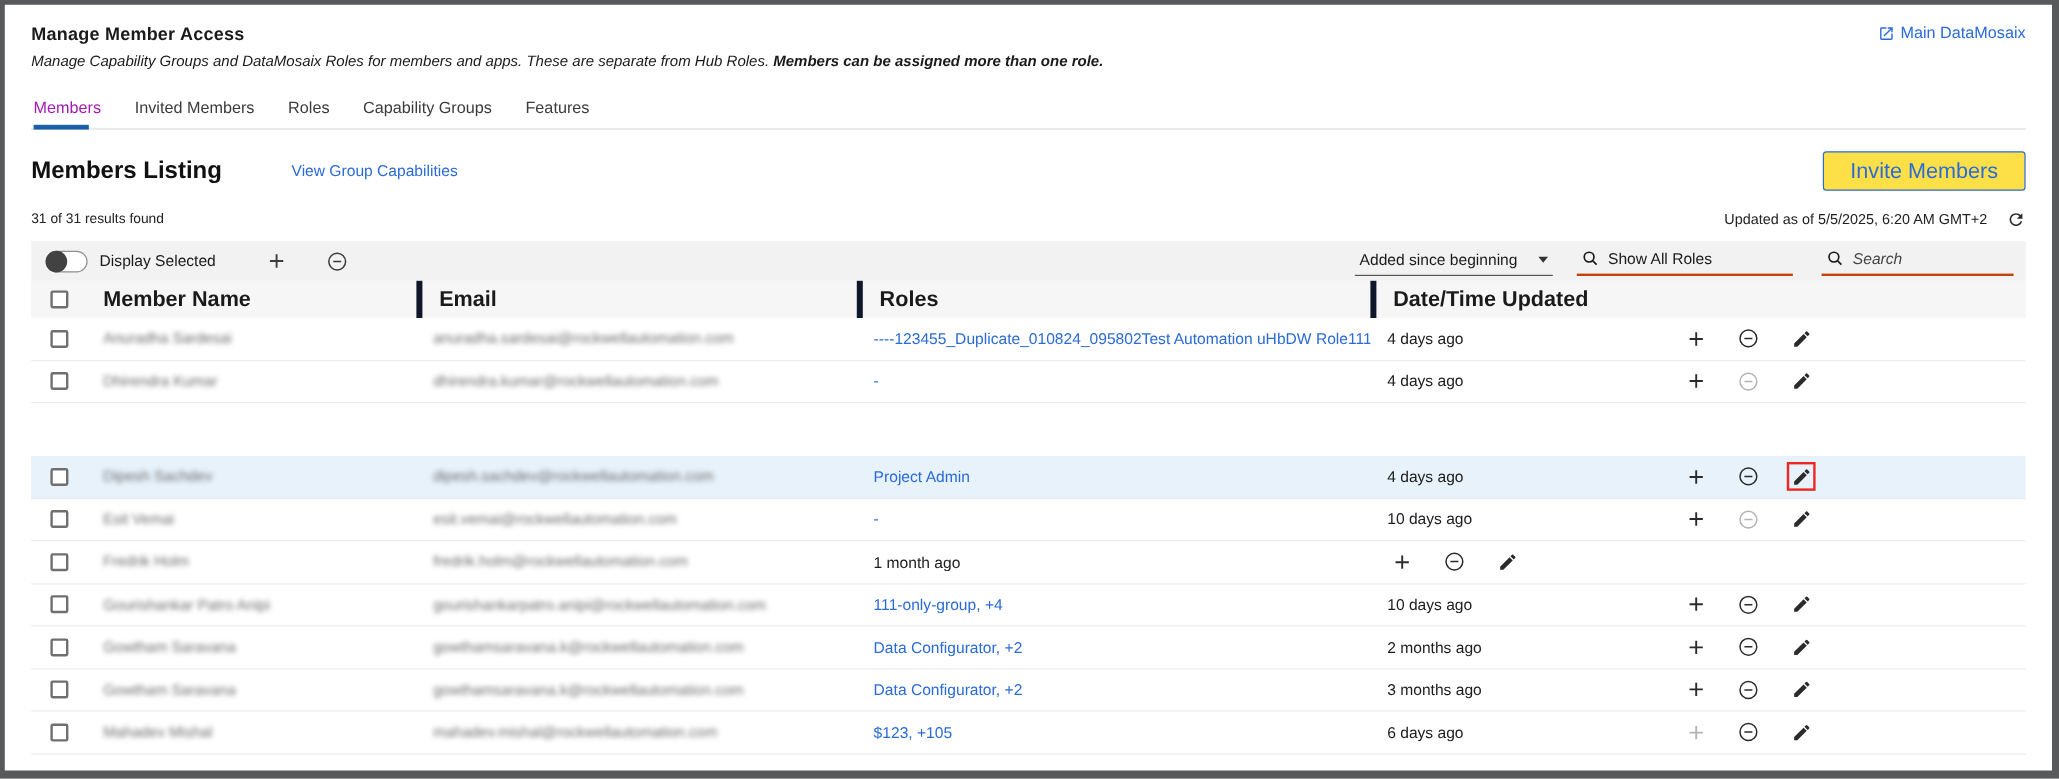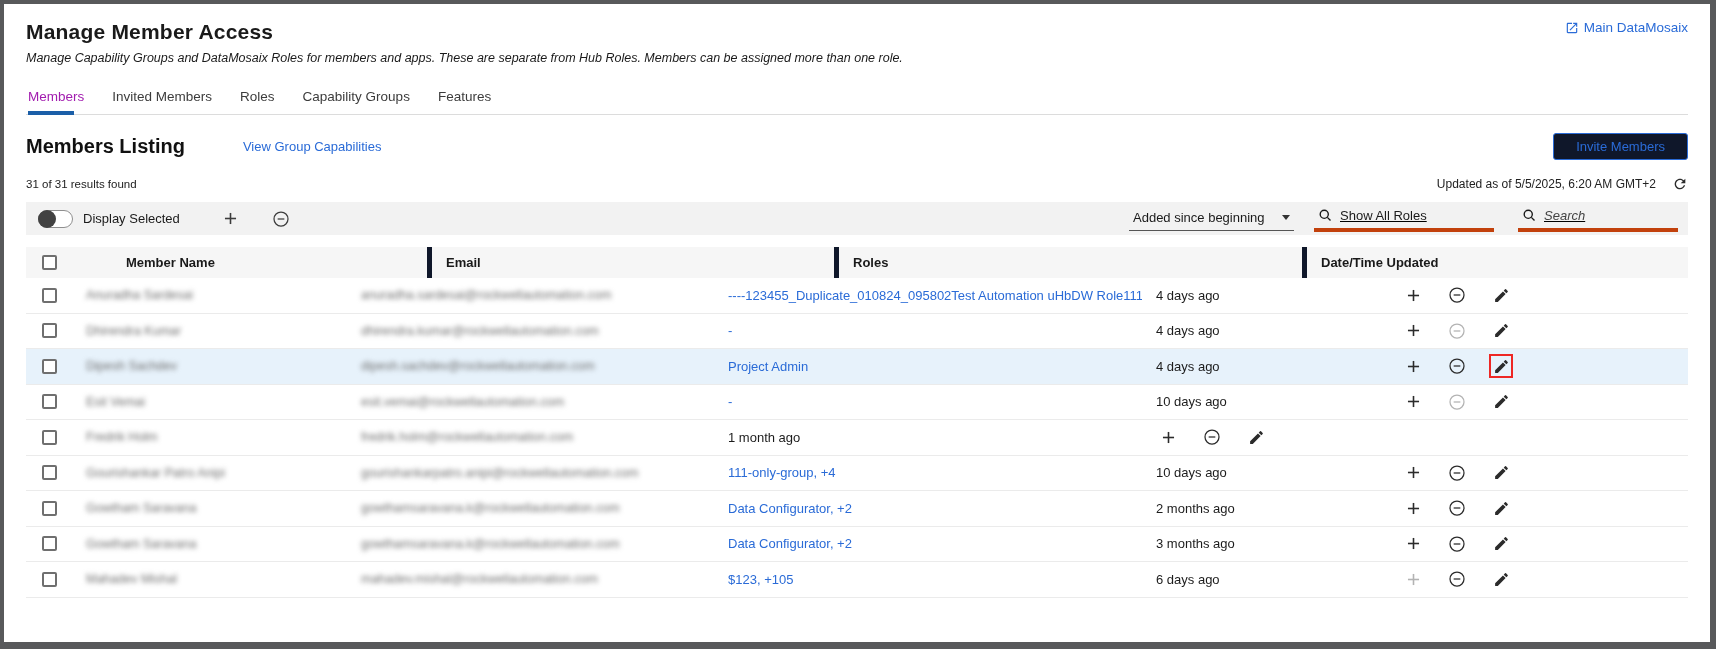--- a/index.html
+++ b/index.html
@@ -7,39 +7,39 @@
   body { font-family:"Liberation Sans", sans-serif; }
   .frame {
     width:1716px; height:649px; background:#fff;
     border:4px solid #58595b; border-bottom-width:7px; border-right-width:6px;
     overflow:hidden; position:relative;
   }
   .content { padding:0 22px; }
 
   
   .top-bar { display:flex; justify-content:space-between; align-items:flex-start; margin-top:16px; }
-  .page-title { font-size:21px; font-weight:bold; color:#1a1a1a; letter-spacing:.2px; }
+  .page-title { font-size:15px; font-weight:bold; color:#1a1a1a; letter-spacing:.2px; }
   .main-link { display:flex; align-items:center; gap:5px; color:#2a6bd7; font-size:13.5px; text-decoration:none; cursor:pointer; }
   .subtitle { margin-top:7px; font-size:12.5px; font-style:italic; color:#1a1a1a; }
-  .subtitle .bold { font-weight:normal;margin-top:18px; }
+  .subtitle .bold { font-weight:bold;margin-top:18px; }
 
   
   .tabs { display:flex; margin-top:18px; border-bottom:1px solid #dcdcdc; padding-left:2px; }
   .tab { font-size:13.5px; color:#3c3c3c; padding:6px 14px 10px 14px; cursor:pointer; position:relative; }
   .tab:first-child { padding-left:0; }
   .tab.active { color:#a21caf; }
   .tab.active::after { content:""; position:absolute; left:0; right:14px; bottom:-1px; height:4px; background:#1b5fa8; }
   .tab:first-child.active::after { right:24px; left:0; }
 
   
   .listing-bar { display:flex; justify-content:space-between; align-items:center; margin-top:18px; }
   .listing-left { display:flex; align-items:center; gap:58px; }
   .listing-title { font-size:20px; font-weight:bold; color:#111; }
   .text-link { color:#2a6bd7; font-size:13px; text-decoration:none; cursor:pointer; }
-  .invite-btn { border:1px solid #2a6bd7; color:#2a6bd7; background:#0f172a; font-size:13px;
+  .invite-btn { border:1px solid #2a6bd7; color:#2a6bd7; background:#fde047; font-size:18px;
     padding:5px 22px; border-radius:3px; cursor:pointer; font-family:inherit; }
 
   .meta-bar { display:flex; justify-content:space-between; align-items:center; margin-top:16px; }
   .results-text { font-size:11.5px; color:#222; }
   .updated-wrap { display:flex; align-items:center; gap:16px; }
   .updated-text { font-size:12px; color:#222; }
   .refresh-icon { cursor:pointer; display:flex; }
 
   
   .toolbar { margin-top:10px; height:33px; background:#f2f2f2; display:flex; 
@@ -50,38 +50,38 @@
   .toggle .knob { position:absolute; left:-1px; top:-1px; width:18px; height:18px; border-radius:50%; background:#424242; }
   .toggle-label { font-size:13px; color:#1a1a1a; margin-left:10px; }
   .tb-icon { display:flex; align-items:center; justify-content:center; width:22px; height:22px; cursor:pointer; color:#3c3c3c; }
   .tb-plus { margin-left:40px; }
   .tb-minus { margin-left:28px; }
   .toolbar-right { display:flex; align-items:center; gap:6px; }
   .select-field { display:flex; align-items:center; justify-content:space-between; width:165px;
     border-bottom:1px solid #555; padding:3px 4px 5px 4px; cursor:pointer; }
   .select-field .sel-text { font-size:13px; color:#1a1a1a; }
   .caret { width:0; height:0; border-left:4.5px solid transparent; border-right:4.5px solid transparent; border-top:5.5px solid #333; }
-  .search-field { display:flex; align-items:center; gap:7px; border-bottom:4px solid #c2410c; padding:3px 4px 5px 4px;text-decoration:underline; }
+  .search-field { display:flex; align-items:center; gap:7px; border-bottom:2px solid #c2410c; padding:3px 4px 5px 4px; }
   .roles-field { width:180px; margin-left:14px; }
   .plain-search { width:160px; margin-left:18px; }
   .search-field input { border:none; outline:none; background:transparent; font-size:13px; color:#1a1a1a;
     font-family:inherit; width:100%; }
   .plain-search input { font-style:italic; }
   .plain-search input::placeholder { font-style:italic; color:#444; opacity:1; }
 
   
   .grid-row { display:grid; grid-template-columns:46px 275px 367px 428px 245px auto; align-items:center; }
-  .thead { margin-top:12px; height:31px; background:#f6f6f6; font-weight:bold; font-size:13px; color:#1a1a1a;gap:40px; }
+  .thead { height:31px; background:#f6f6f6; font-weight:bold; font-size:18px; color:#1a1a1a; }
   .thead .th { padding-left:14px; height:100%; display:flex; align-items:center; }
   .thead .th.divided { border-left:5px solid #0f172a; }
   .checkbox { width:15px; height:15px; border:2px solid #6f6f6f; border-radius:2px; background:#fff; cursor:pointer; }
   .cell-check { display:flex; justify-content:center; }
 
   .trow { height:35.5px; border-bottom:1px solid #ebebeb; font-size:13px; }
-  .trow.highlighted { background:#e7f2fb; }
+  .trow.highlighted { background:#e7f2fb;margin-top:44px; }
   .td { padding-left:14px; overflow:hidden; white-space:nowrap; }
   .blurred { color:#6e6e6e; filter:blur(2.4px); font-size:12.5px; }
   .role-link { color:#2a6bd7; cursor:pointer; text-decoration:none; }
   .date-text { color:#1c1c1c; }
   .actions-cell { display:flex; align-items:center; gap:24px; padding-left:16px; }
   .act-icon { display:flex; align-items:center; justify-content:center; width:20px; height:20px; color:#2b2b2b; cursor:pointer; }
   .act-icon.disabled { color:#b3b3b3; }
   .edit-box { outline:2.5px solid #ee2724; outline-offset:0px; }
 </style>
 </head>

